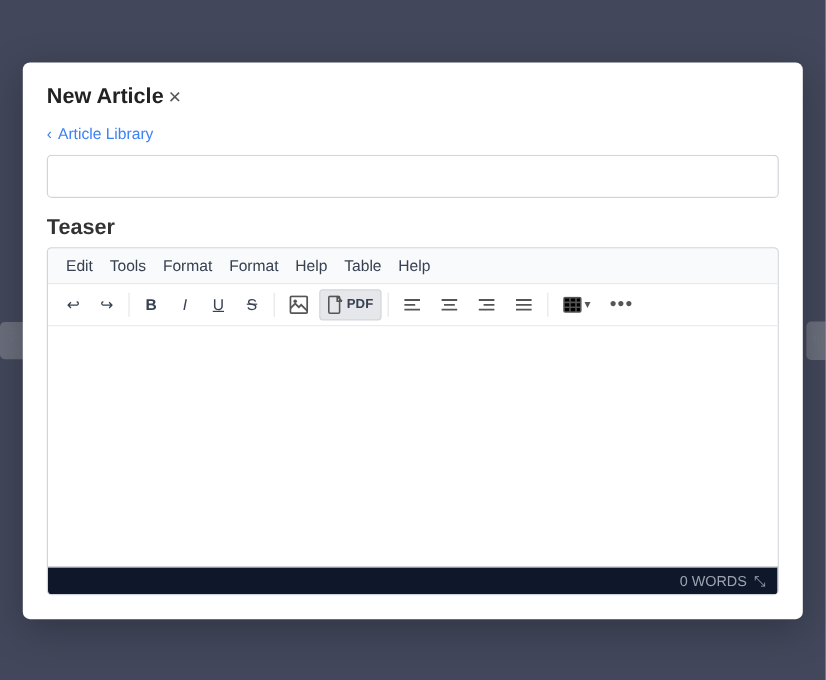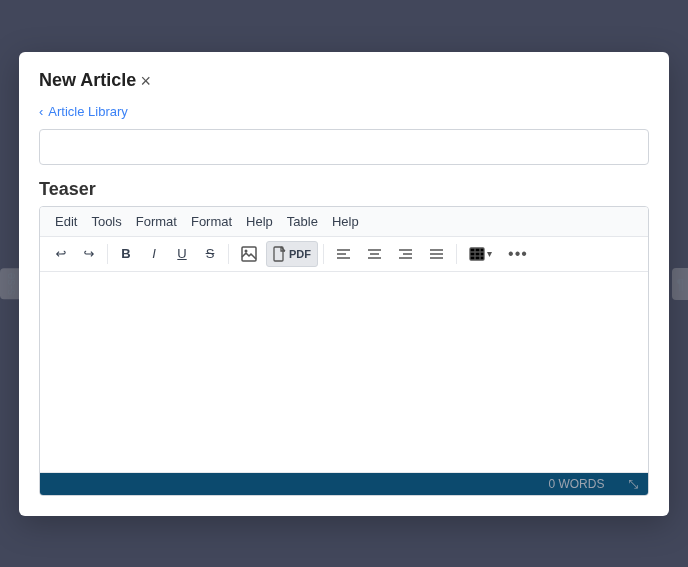--- a/index.html
+++ b/index.html
@@ -170,24 +170,24 @@
       outline: none;
       cursor: text;
       position: relative;
     }
     .editor-footer {
       border-top: 1px solid #e5e7eb;
       padding: 4px 10px;
       display: flex;
       justify-content: flex-end;
       align-items: center;
-      background: #0c4a6e;
+      background: #0f172a;
       font-size: 12px;
       color: #9ca3af;
-      gap: 24px;
+      gap: 6px;
     }
     .resize-handle {
       font-size: 12px;
       color: #9ca3af;
       cursor: se-resize;
     }
     
     .side-label {
       position: absolute;
       left: 0;

